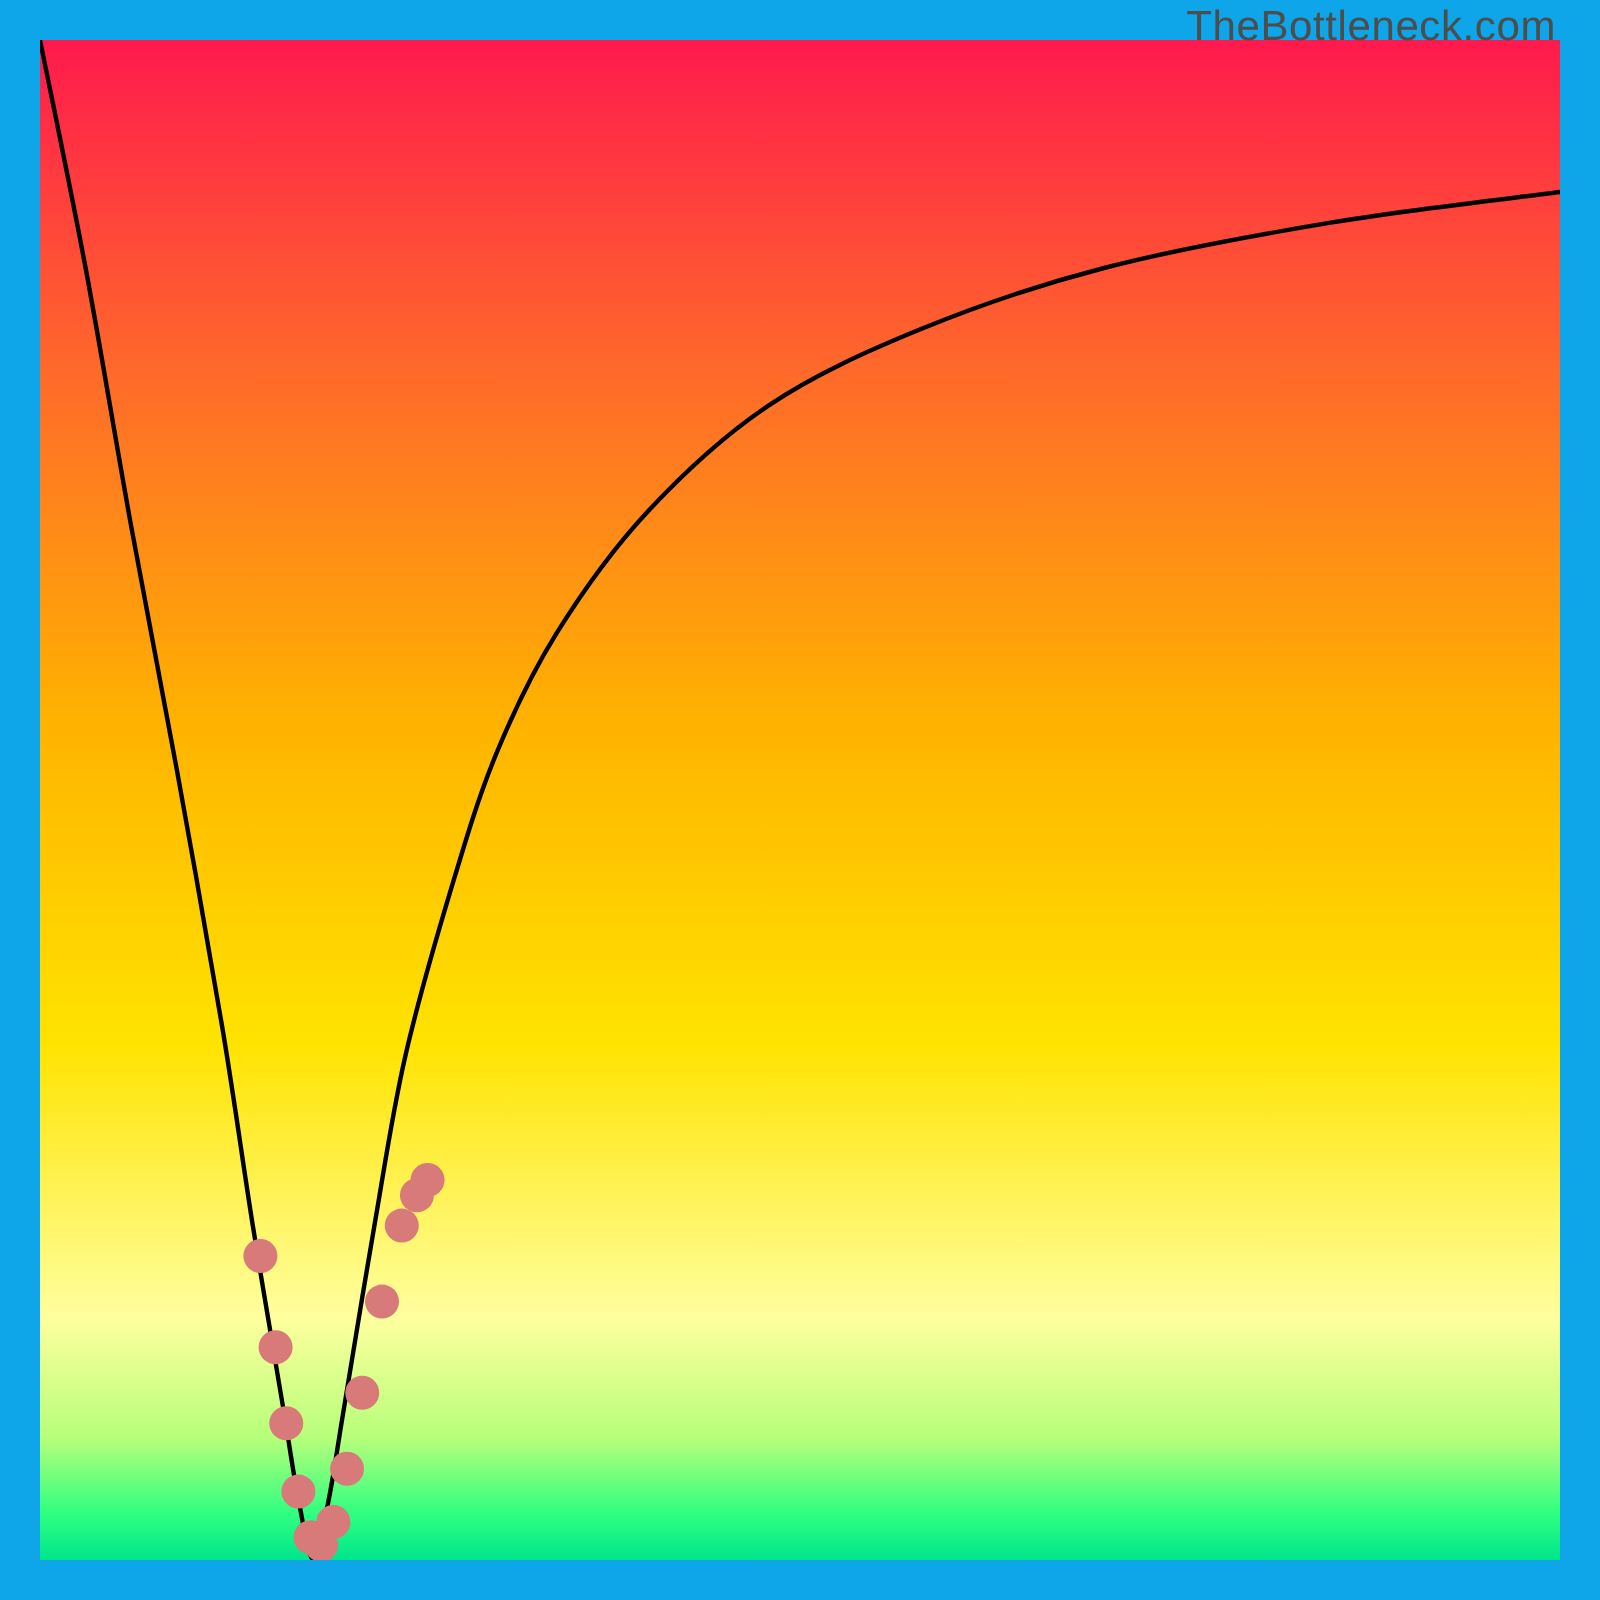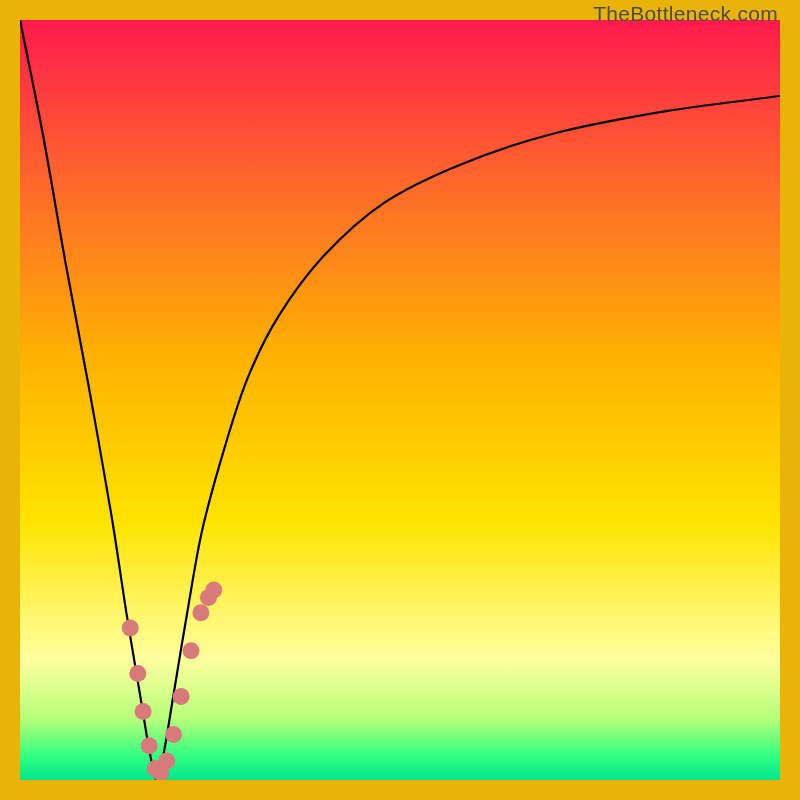--- a/index.html
+++ b/index.html
@@ -10,21 +10,21 @@
     overflow: hidden;
     background: #000;
     font-family: Arial, Helvetica, sans-serif;
   }
   .frame {
     position: absolute;
     left: 0;
     top: 0;
     width: 800px;
     height: 800px;
-    background: #eab308;
+    background: #0ea5e9;
   }
   .plot {
     position: absolute;
     left: 20px;
     top: 20px;
     width: 760px;
     height: 760px;
     overflow: hidden;
   }
   .gradient {

